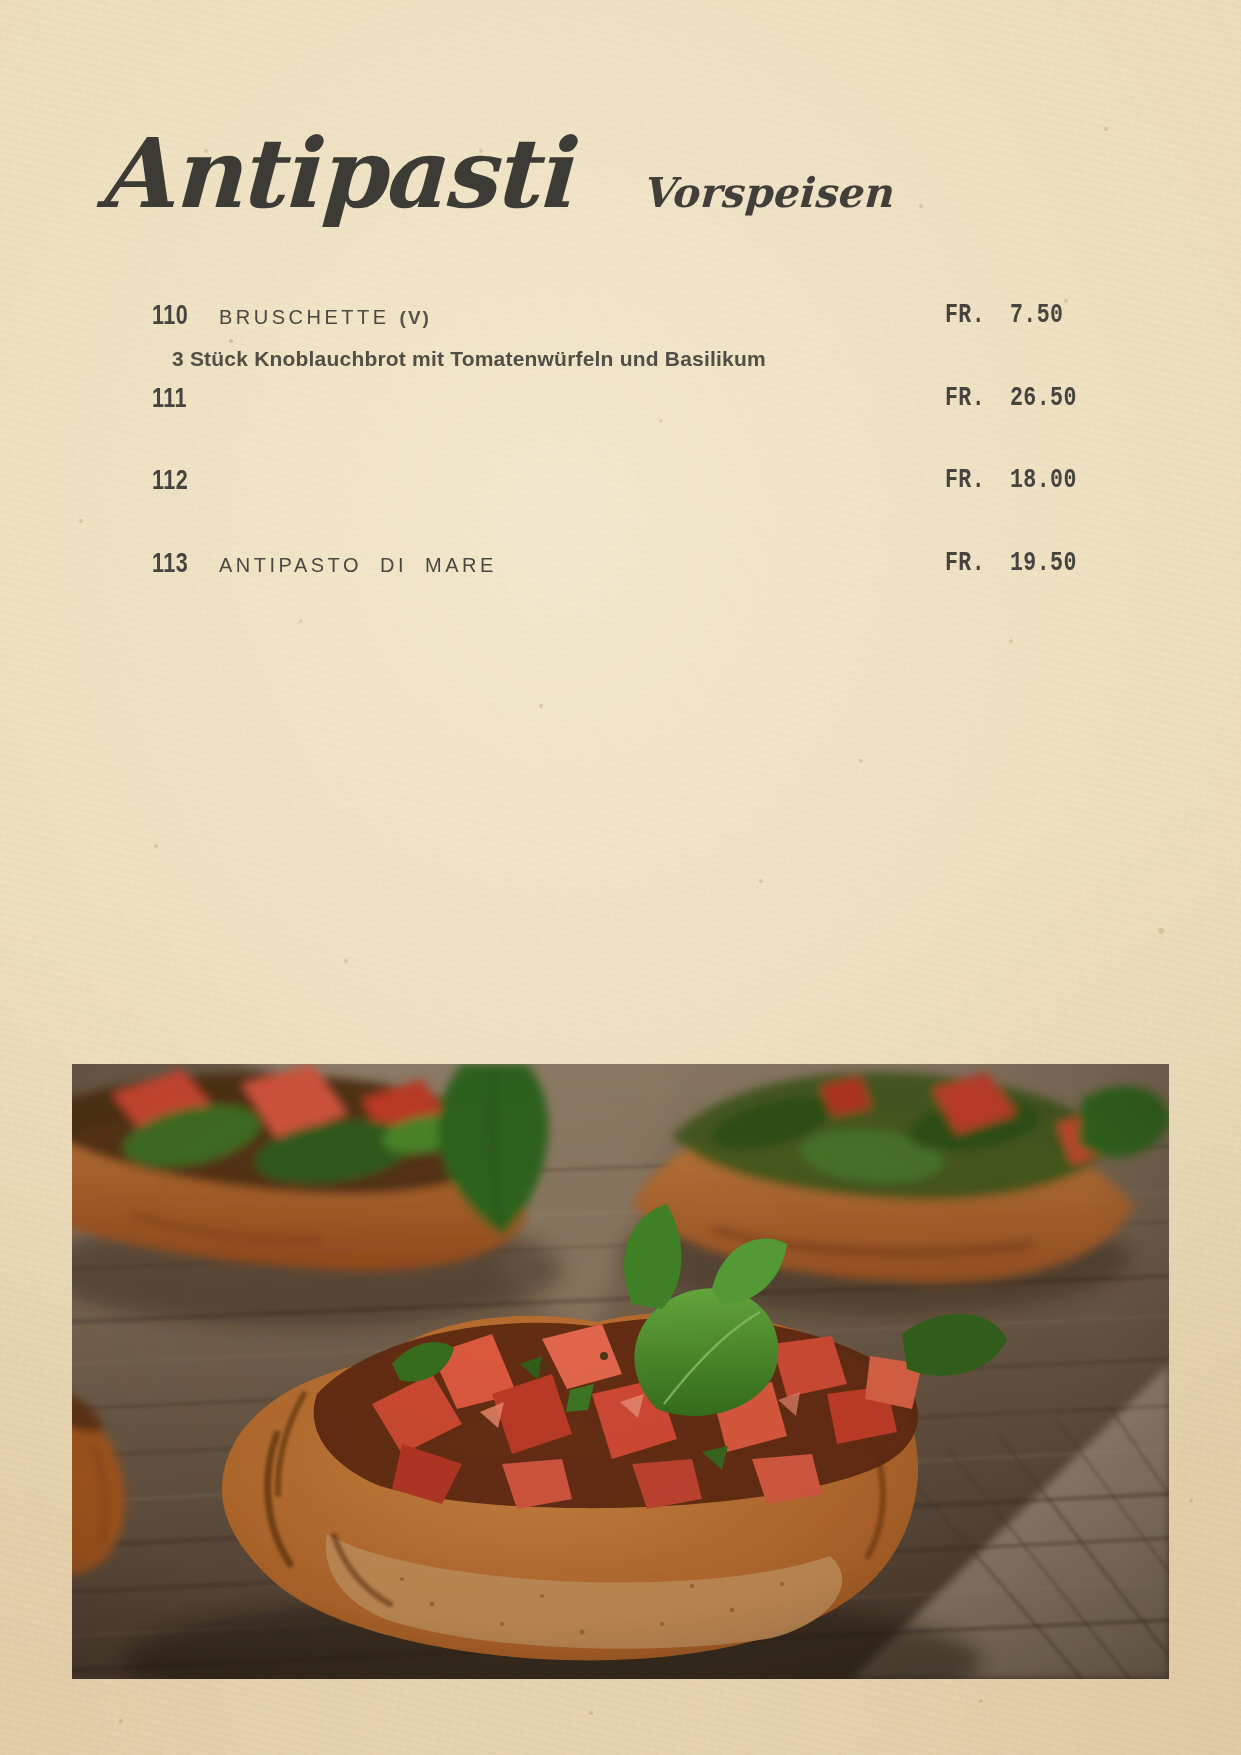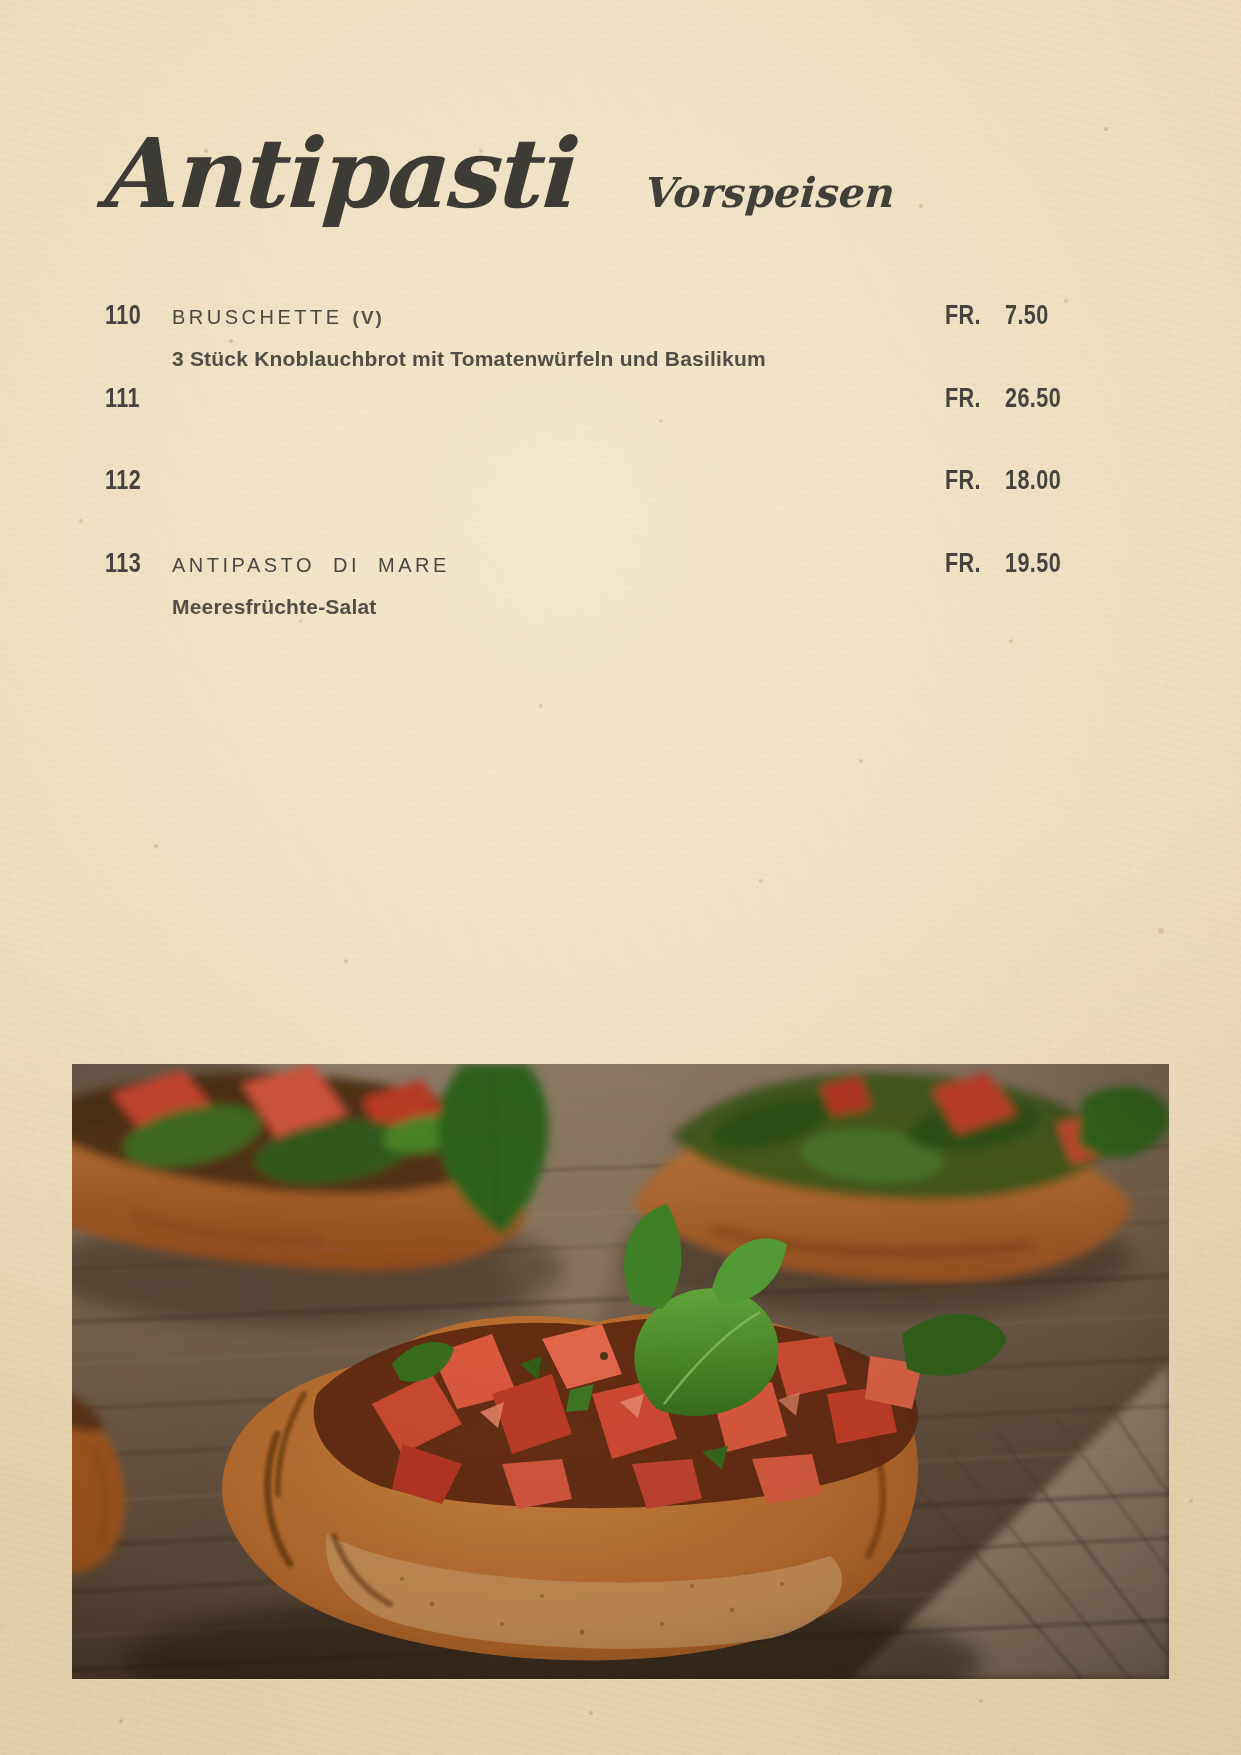--- a/index.html
+++ b/index.html
@@ -29,27 +29,27 @@
       1065px 300px 0 1px rgba(140,100,50,.2), 205px 150px 0 1px rgba(140,100,50,.2);}
   .header{position:absolute;left:103px;top:126px;display:flex;align-items:baseline;gap:70px;}
   .title-script{
     font-family:"DejaVu Serif",serif;font-style:italic;font-weight:bold;
     font-size:96px;line-height:1;color:#3c3b36;letter-spacing:-2px;transform:skewX(-4deg);transform-origin:left bottom;}
   .subtitle-script{
     font-family:"DejaVu Serif",serif;font-style:italic;font-weight:bold;
     font-size:41px;line-height:1;color:#413f3a;letter-spacing:0px;transform:skewX(-4deg);transform-origin:left bottom;}
   .menu{position:absolute;left:0;top:0;width:1241px;}
   .menu-row{position:absolute;left:105px;width:1060px;color:#45443e;}
-  .row-line{display:flex;align-items:baseline;}
+  .row-line{display:flex;align-items:baseline;margin-left:47px;}
   .num{width:67px;flex:0 0 67px;font-weight:bold;font-size:27px;color:#454440;}
   .cond{display:inline-block;transform:scaleX(0.80);transform-origin:0 70%;letter-spacing:0.5px;}
   .name{font-weight:normal;font-size:20px;letter-spacing:3.5px;word-spacing:9px;color:#4a4842;}
   .tag{font-weight:bold;font-size:19px;letter-spacing:2px;margin-left:10px;color:#55534c;}
   .desc{margin-left:67px;margin-top:16px;font-weight:bold;font-size:21px;letter-spacing:0.2px;color:#504e47;}
-  .price{position:absolute;left:840px;top:0px;display:flex;align-items:baseline;font-weight:bold;font-size:27px;color:#454440;white-space:nowrap;}
+  .price{position:absolute;left:840px;top:0px;display:flex;align-items:baseline;font-weight:bold;font-size:27px;color:#454440;white-space:nowrap;font-family:Liberation Mono, monospace;}
   .price .p-label{margin-right:15px;}
   .photo{position:absolute;left:72px;top:1064px;width:1097px;height:615px;}
   .photo svg{display:block;width:100%;height:100%;}
 </style>
 </head>
 <body>
 
 <div class="page">
   <div class="speckles"></div>
 
@@ -94,21 +94,20 @@
         <span><span class="cond">18.00</span></span>
       </div>
     </div>
 
     <div class="menu-row" style="top:548px">
       <div class="row-line">
         <span class="num"><span class="cond">113</span></span>
         <span class="name">ANTIPASTO DI MARE</span>
         <span class="tag"></span>
       </div>
-      <div class="desc">Meeresfrüchte-Salat</div>
       <div class="price">
         <span class="p-label"><span class="cond">FR.</span></span>
         <span><span class="cond">19.50</span></span>
       </div>
     </div>
 
   </div>
 
   <div class="photo">
     <svg viewBox="0 0 1097 615" preserveAspectRatio="none">

